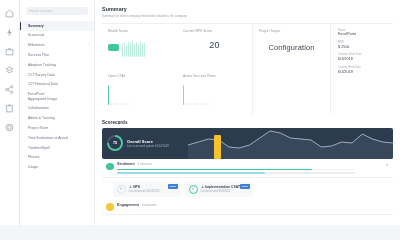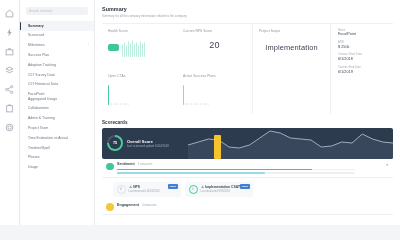--- a/index.html
+++ b/index.html
@@ -434,21 +434,21 @@
                   <i></i>
                   <i></i>
               </div>
             </div>
 
           </div>
         </div>
 
         <div class="kpi-cell" style="flex:0 0 78px;border-right:1px solid #eef0f3;">
           <div class="kpi-label">Project Scope</div>
-          <div class="kpi-scope">Implementation</div>
+          <div class="kpi-scope">Configuration</div>
         </div>
 
         <div class="meta">
           <div class="meta-field">
             <div class="meta-label">Name</div>
             <div class="meta-value">FocalPoint</div>
           </div>
           <div class="meta-field">
             <div class="meta-label">ARR</div>
             <div class="meta-value">$ 250k</div>

